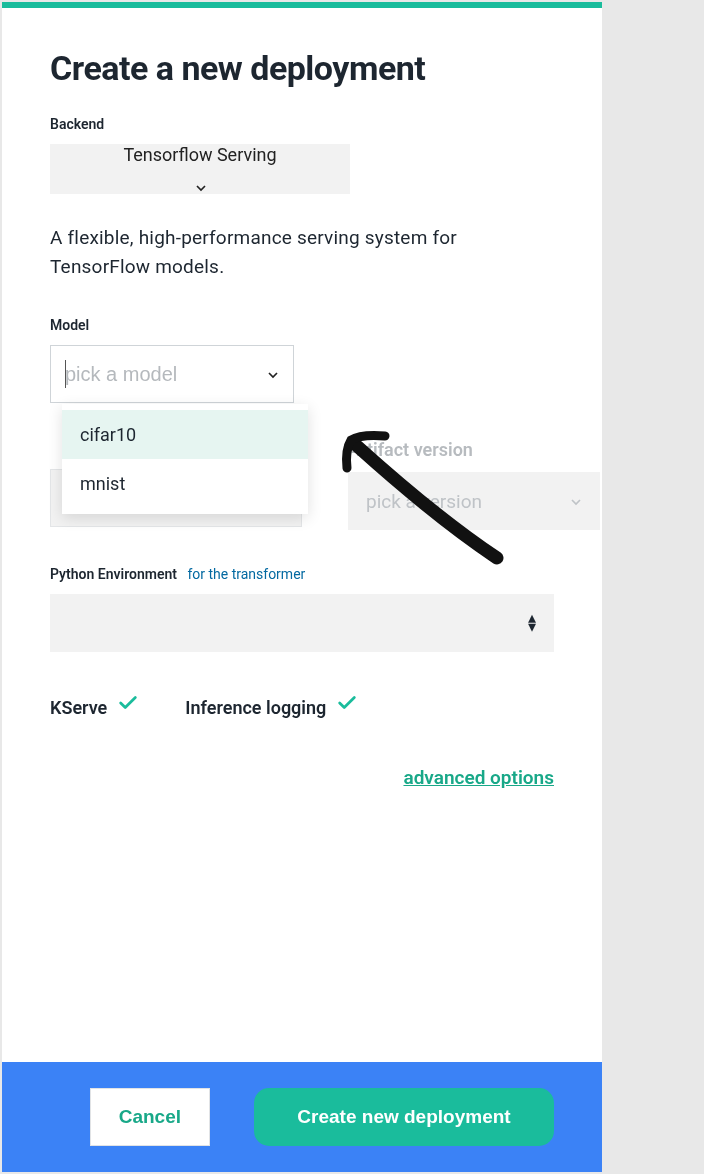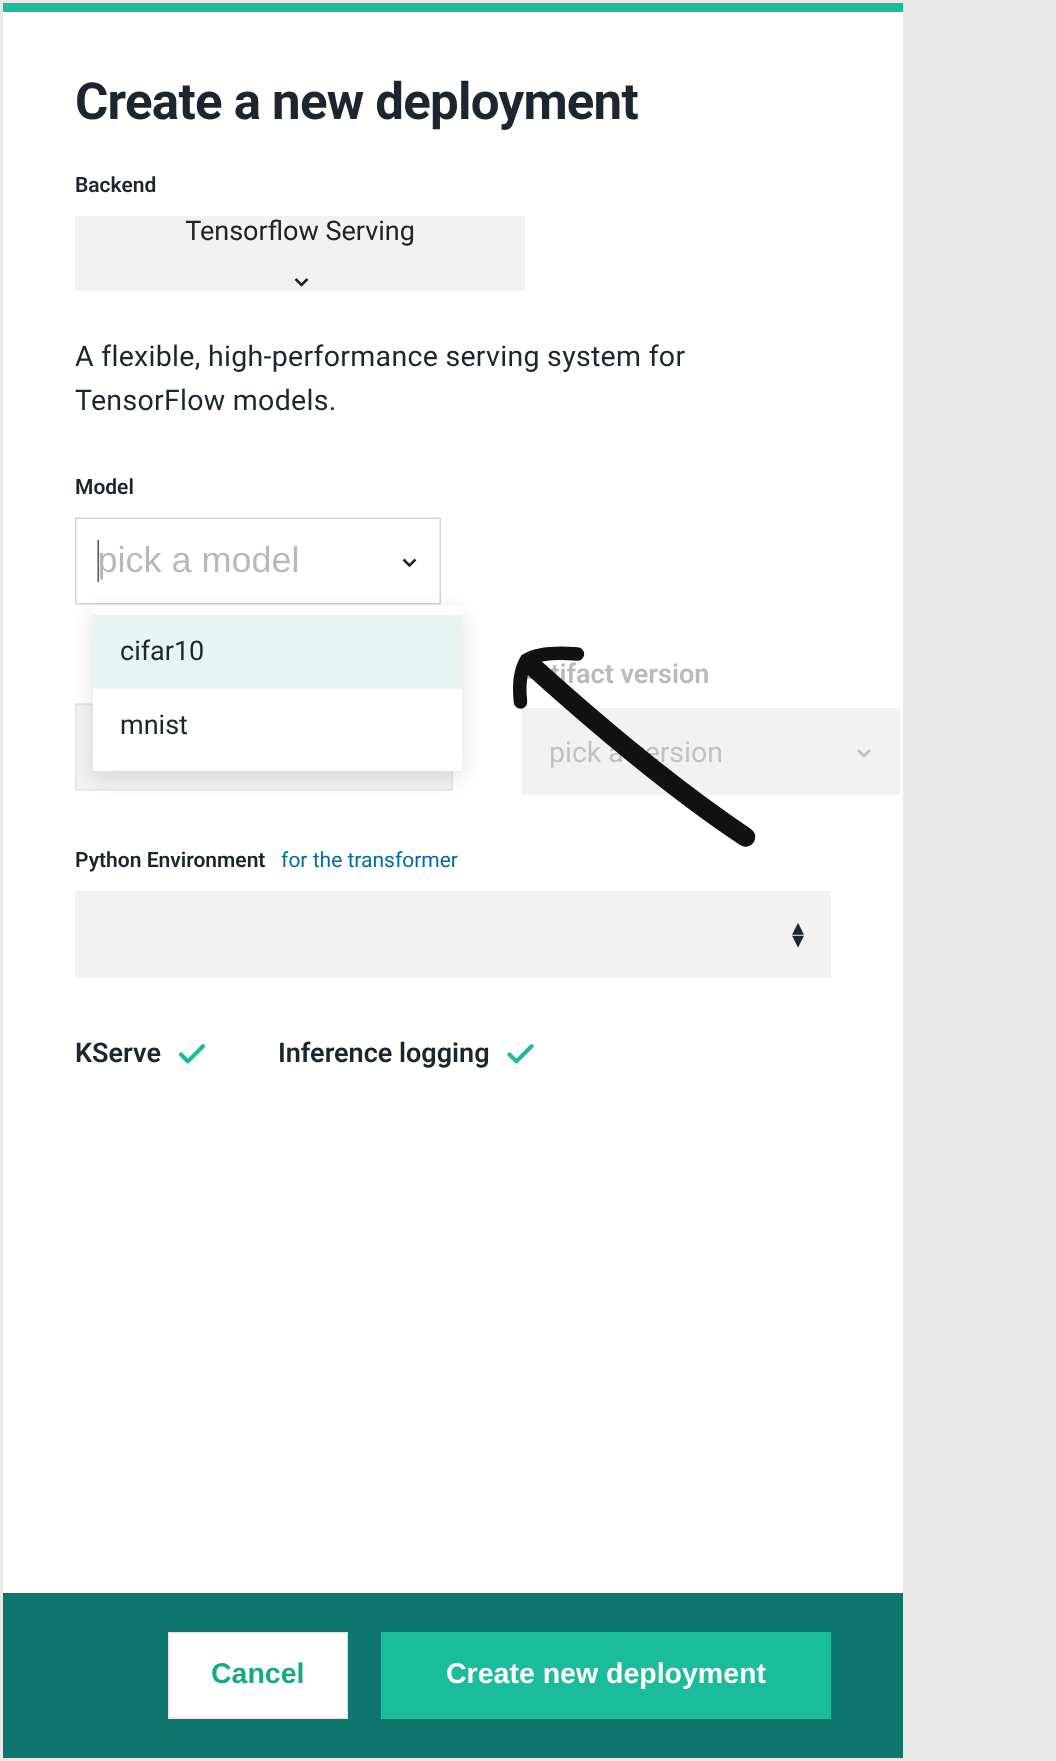--- a/index.html
+++ b/index.html
@@ -92,21 +92,21 @@
       width: 244px;
       height: 58px;
       display: flex;
       align-items: center;
       padding: 0 14px;
       justify-content: space-between;
     }
     .model-input {
       border: none;
       outline: none;
-      font-size: 24px;
+      font-size: 20px;
       width: 160px;
       color: #be185d;
     }
     .model-input::placeholder { color: #b5b9bd; }
     .text-cursor {
       position: absolute;
       left: 14px;
       top: 14px;
       width: 1px;
       height: 28px;
@@ -187,46 +187,46 @@
       flex-direction: column;
     }
     .checks-row {
       display: flex;
       align-items: center;
       gap: 46px;
       margin-top: 40px;
     }
     .check-item {
       display: flex;
-      align-items: flex-start;
+      align-items: flex-end;
       gap: 10px;
       font-size: 18px;
       font-weight: 600;
       color: #1d2630;
     }
     .check-icon {
       color: #1abc9c;
     }
     .adv-link {
       text-align: right;
       margin-top: 48px;
     }
     .adv-link a {
       color: #18a888;
       font-size: 19px;
       font-weight: 600;
       text-decoration: underline;
       cursor: pointer;
     }
     .footer {
-      background: #0f766e;
+      background: #3b82f6;
       padding: 26px 48px;
       display: flex;
       justify-content: flex-end;
-      gap: 22px;
+      gap: 44px;
       align-items: center;
     }
     .btn {
       height: 58px;
       padding: 0 28px;
       font-size: 19px;
       font-weight: 600;
       border: none;
       cursor: pointer;
       display: flex;
@@ -236,20 +236,21 @@
     .btn-cancel {
       background: #fff;
       color: #18a888;
       border: 1px solid #e1e3e5;
       min-width: 120px;
     }
     .btn-primary {
       background: #1abc9c;
       color: #fff;
       min-width: 300px;
+      border-radius: 15px;
     }
     .annotation-arrow {
       position: absolute;
       top: 420px;
       left: 335px;
       z-index: 5;
       pointer-events: none;
     }
   </style>
 </head>
@@ -336,20 +337,23 @@
       <div class="check-item">
         <span>Inference logging</span>
         <span class="check-icon">
           <svg viewBox="0 0 24 24" width="22" height="22" fill="none" stroke="#1abc9c" stroke-width="3" stroke-linecap="round" stroke-linejoin="round">
               <polyline points="4 12 9 17 20 6"></polyline>
             </svg>
         </span>
       </div>
     </div>
 
+    <div class="adv-link">
+      <a>advanced options</a>
+    </div>
 
     <div class="annotation-arrow">
       <svg width="180" height="150" viewBox="0 0 180 150">
         <path d="M 160 130 Q 100 90 20 18" stroke="#111" stroke-width="13" fill="none" stroke-linecap="round"></path>
         <path d="M 10 40 Q 8 22 14 12 Q 24 6 48 8" stroke="#111" stroke-width="9" fill="none" stroke-linecap="round"></path>
       </svg>
     </div>
 
   </div>
 

